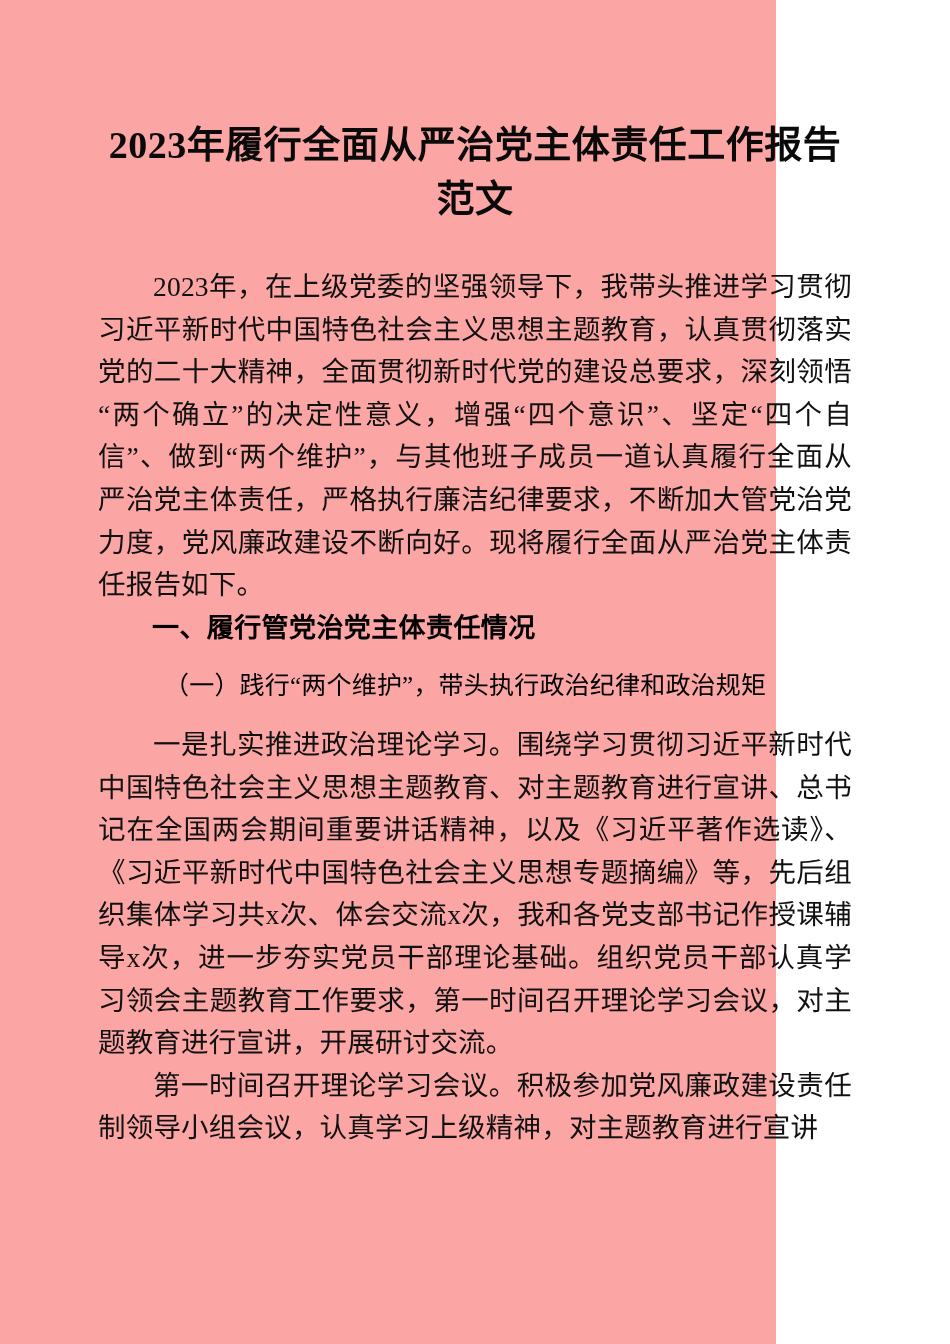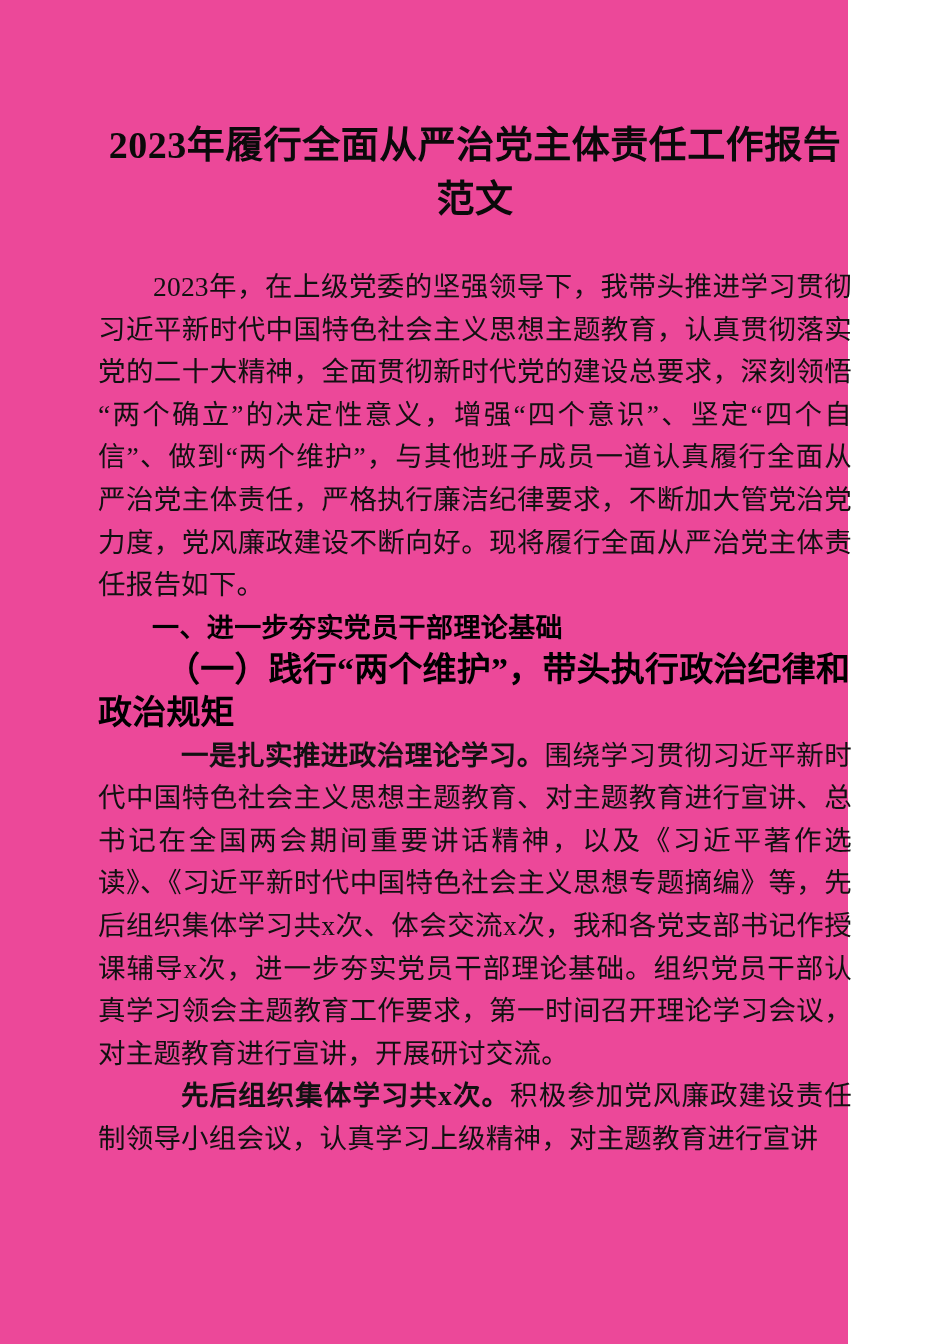--- a/index.html
+++ b/index.html
@@ -12,23 +12,23 @@
     width: 950px;
     height: 1344px;
     overflow: hidden;
     font-family: "Liberation Serif", "DejaVu Serif", serif;
     color: #000000;
     -webkit-font-smoothing: antialiased;
   }
 
   .page {
     position: relative;
-    width: 848px;
+    width: 776px;
     height: 1344px;
-    background: #ec4899;
+    background: #fca5a5;
     box-sizing: border-box;
     padding: 0;
   }
 
   .content {
     position: absolute;
     left: 98px;
     top: 118px;
     width: 754px;
   }
@@ -71,49 +71,48 @@
     line-height: 42.6px;
     text-indent: 2em;
     margin: 0;
     letter-spacing: 0.4px;
     color: #000000;
   }
 
   
   .h2-section {
     font-family: "Liberation Serif", "DejaVu Serif", serif;
-    font-weight: bold;
-    font-size: 34px;
+    font-weight: normal;
+    font-size: 25px;
     line-height: 42.6px;
     text-indent: 2em;
-    margin: 0;
+    margin: 16px;
     letter-spacing: 0.2px;
     color: #000000;
   }
 
   
   .lead {
-    font-weight: bold;
-    margin-left: 28px;
+    font-weight: normal;
   }
 </style>
 </head>
 <body>
 
 <div class="page">
   <div class="content">
 
     <h1 class="doc-title">
       <span>2023年履行全面从严治党主体责任工作报告范文</span>
     </h1>
 
     <p class="para para-gap-top">2023年，在上级党委的坚强领导下，我带头推进学习贯彻习近平新时代中国特色社会主义思想主题教育，认真贯彻落实党的二十大精神，全面贯彻新时代党的建设总要求，深刻领悟“两个确立”的决定性意义，增强“四个意识”、坚定“四个自信”、做到“两个维护”，与其他班子成员一道认真履行全面从严治党主体责任，严格执行廉洁纪律要求，不断加大管党治党力度，党风廉政建设不断向好。现将履行全面从严治党主体责任报告如下。</p>
 
-    <p class="h1-section">一、进一步夯实党员干部理论基础</p>
+    <p class="h1-section">一、履行管党治党主体责任情况</p>
 
     <p class="h2-section">（一）践行“两个维护”，带头执行政治纪律和政治规矩</p>
 
     <p class="para"><span class="lead">一是扎实推进政治理论学习。</span><span>围绕学习贯彻习近平新时代中国特色社会主义思想主题教育、对主题教育进行宣讲、总书记在全国两会期间重要讲话精神，以及《习近平著作选读》、《习近平新时代中国特色社会主义思想专题摘编》等，先后组织集体学习共x次、体会交流x次，我和各党支部书记作授课辅导x次，进一步夯实党员干部理论基础。组织党员干部认真学习领会主题教育工作要求，第一时间召开理论学习会议，对主题教育进行宣讲，开展研讨交流。</span></p>
 
-    <p class="para"><span class="lead">先后组织集体学习共x次。</span><span>积极参加党风廉政建设责任制领导小组会议，认真学习上级精神，对主题教育进行宣讲</span></p>
+    <p class="para"><span class="lead">第一时间召开理论学习会议。</span><span>积极参加党风廉政建设责任制领导小组会议，认真学习上级精神，对主题教育进行宣讲</span></p>
 
   </div>
 </div>
 
 </body></html>

